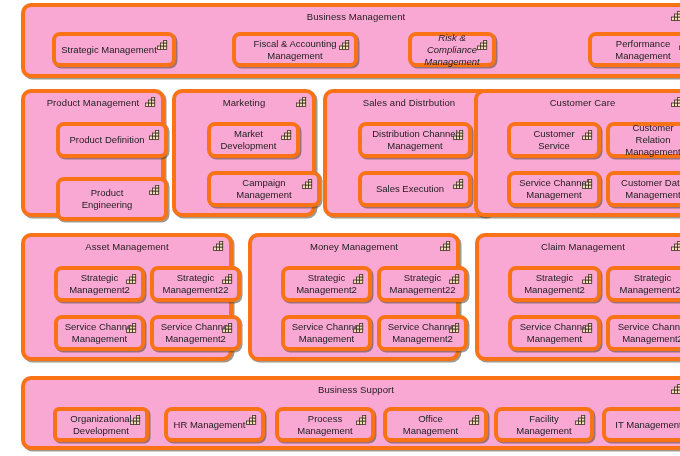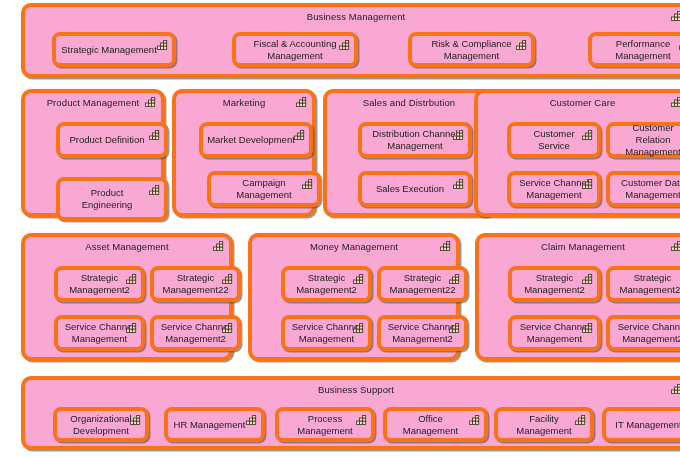--- a/index.html
+++ b/index.html
@@ -117,21 +117,21 @@
               <rect x="3.5" y="6.0" width="3.1" height="3.4"></rect>
               <rect x="6.6" y="6.0" width="3.1" height="3.4"></rect>
               <rect x="3.5" y="3.0" width="3.1" height="3.0"></rect>
               <rect x="6.6" y="3.0" width="3.1" height="3.0"></rect>
               <rect x="6.6" y="0.4" width="3.1" height="2.6"></rect>
             </g>
           </svg>
         </span>
     </div>
 
-    <div class="cap leaf" style="left:366px; top:25px; width:127px; height:35px;">
+    <div class="cap leaf" style="left:366px; top:25px; width:88px; height:35px;font-style:italic;">
       <div class="leaf-label wide">Risk &amp; Compliance
 Management</div>
       <span class="capicon">
           <svg viewBox="0 0 11 10" width="11" height="10">
             <g fill="#f5deb3" stroke="#3a3226" stroke-width="0.8">
               <rect x="0.4" y="6.0" width="3.1" height="3.4"></rect>
               <rect x="3.5" y="6.0" width="3.1" height="3.4"></rect>
               <rect x="6.6" y="6.0" width="3.1" height="3.4"></rect>
               <rect x="3.5" y="3.0" width="3.1" height="3.0"></rect>
               <rect x="6.6" y="3.0" width="3.1" height="3.0"></rect>
@@ -214,21 +214,21 @@
             <rect x="0.4" y="6.0" width="3.1" height="3.4"></rect>
             <rect x="3.5" y="6.0" width="3.1" height="3.4"></rect>
             <rect x="6.6" y="6.0" width="3.1" height="3.4"></rect>
             <rect x="3.5" y="3.0" width="3.1" height="3.0"></rect>
             <rect x="6.6" y="3.0" width="3.1" height="3.0"></rect>
             <rect x="6.6" y="0.4" width="3.1" height="2.6"></rect>
           </g>
         </svg>
       </span>
 
-    <div class="cap leaf" style="left:6px; top:29px; width:114px; height:36px;">
+    <div class="cap leaf" style="left:14px; top:29px; width:93px; height:36px;">
       <div class="leaf-label">Market Development</div>
       <span class="capicon">
           <svg viewBox="0 0 11 10" width="11" height="10">
             <g fill="#f5deb3" stroke="#3a3226" stroke-width="0.8">
               <rect x="0.4" y="6.0" width="3.1" height="3.4"></rect>
               <rect x="3.5" y="6.0" width="3.1" height="3.4"></rect>
               <rect x="6.6" y="6.0" width="3.1" height="3.4"></rect>
               <rect x="3.5" y="3.0" width="3.1" height="3.0"></rect>
               <rect x="6.6" y="3.0" width="3.1" height="3.0"></rect>
               <rect x="6.6" y="0.4" width="3.1" height="2.6"></rect>
@@ -634,21 +634,21 @@
             <rect x="0.4" y="6.0" width="3.1" height="3.4"></rect>
             <rect x="3.5" y="6.0" width="3.1" height="3.4"></rect>
             <rect x="6.6" y="6.0" width="3.1" height="3.4"></rect>
             <rect x="3.5" y="3.0" width="3.1" height="3.0"></rect>
             <rect x="6.6" y="3.0" width="3.1" height="3.0"></rect>
             <rect x="6.6" y="0.4" width="3.1" height="2.6"></rect>
           </g>
         </svg>
       </span>
 
-    <div class="cap leaf" style="left:11px; top:27px; width:96px; height:35px;">
+    <div class="cap leaf" style="left:11px; top:27px; width:96px; height:35px;border-radius:6px;">
       <div class="leaf-label wide">Organizational
 Development</div>
       <span class="capicon">
           <svg viewBox="0 0 11 10" width="11" height="10">
             <g fill="#f5deb3" stroke="#3a3226" stroke-width="0.8">
               <rect x="0.4" y="6.0" width="3.1" height="3.4"></rect>
               <rect x="3.5" y="6.0" width="3.1" height="3.4"></rect>
               <rect x="6.6" y="6.0" width="3.1" height="3.4"></rect>
               <rect x="3.5" y="3.0" width="3.1" height="3.0"></rect>
               <rect x="6.6" y="3.0" width="3.1" height="3.0"></rect>

